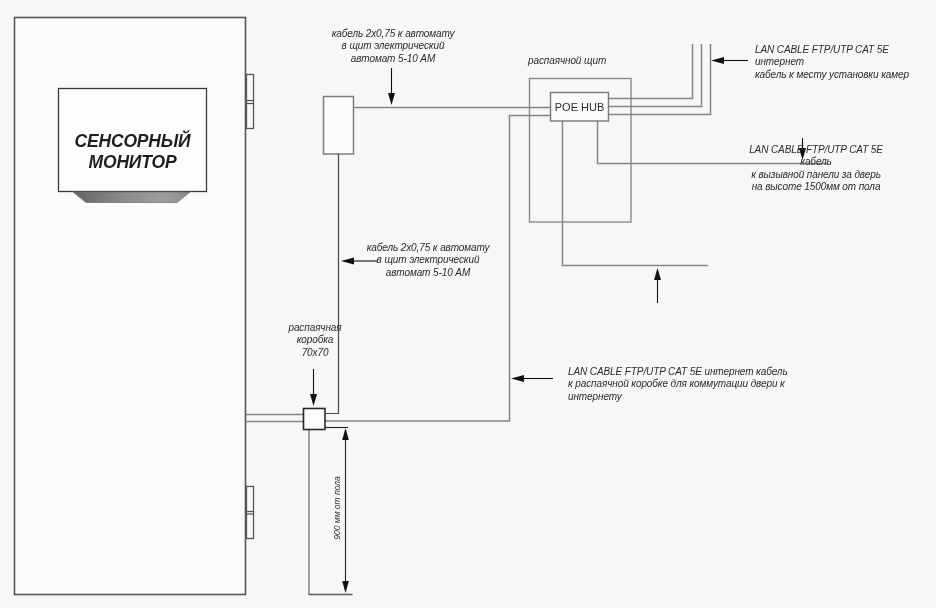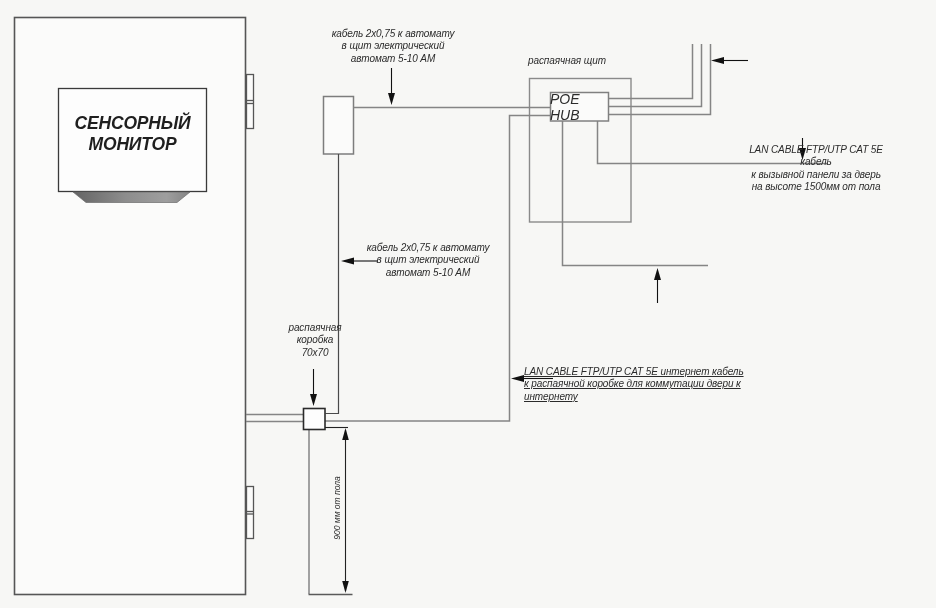--- a/index.html
+++ b/index.html
@@ -14,29 +14,29 @@
     font-style:italic;
     font-size:10px;
     line-height:1.24;
     color:#2b2b2b;
     white-space:pre-line;
     letter-spacing:-0.1px;
   }
   .ann.center{text-align:center;transform:translateX(-50%);}
   .ann.nowrap{white-space:pre;}
   .monitor-label{
-    position:absolute;left:58px;top:82px;width:149px;height:104px;
+    position:absolute;left:58px;top:100px;width:149px;height:104px;
     display:flex;align-items:center;justify-content:center;text-align:center;
     font-style:italic;font-size:17.5px;line-height:1.22;font-weight:600;
     color:#1f1f1f;white-space:pre-line;letter-spacing:-0.2px;
   }
   .poe-label{
     position:absolute;left:550px;top:92px;width:59px;height:29px;
     display:flex;align-items:center;justify-content:center;
-    font-style:italic;font-size:14px;color:#2b2b2b;letter-spacing:0;
+    font-size:11px;color:#2b2b2b;letter-spacing:0;
   }
   .dim-label{
     position:absolute;left:337px;top:508px;
     transform:translate(-50%,-50%) rotate(-90deg);
     font-style:italic;font-size:8.5px;color:#2b2b2b;white-space:pre;
   }
 </style>
 </head>
 <body>
 
@@ -139,36 +139,38 @@
     </g>
   </svg>
 
   <div class="monitor-label">СЕНСОРНЫЙ
 МОНИТОР</div>
 
   <div class="ann center" style="left:393px;top:28px;width:140px;">кабель 2х0,75 к автомату
 в щит электрический
 автомат  5-10 АМ</div>
 
-  <div class="ann nowrap" style="left:528px;top:55px;">распаячная щит</div>
+  <div class="ann nowrap" style="left:528px;top:55px;">распаячной щит</div>
 
   <div class="poe-label">POE HUB</div>
 
+  <div class="ann" style="left:755px;top:44px;width:175px;">LAN CABLE FTP/UTP CAT 5E интернет
+кабель к месту установки камер</div>
 
   <div class="ann center" style="left:816px;top:96px;width:160px;margin-top:48px;">LAN CABLE FTP/UTP CAT 5E кабель
 к вызывной панели за дверь
 на высоте 1500мм от пола</div>
 
   <div class="ann center" style="left:428px;top:242px;width:130px;">кабель 2х0,75 к автомату
 в щит электрический
 автомат  5-10 АМ</div>
 
 
   <div class="ann center" style="left:315px;top:322px;width:70px;">распаячная
 коробка
 70х70</div>
 
-  <div class="ann" style="left:524px;top:366px;width:240px;text-decoration:underline;">LAN CABLE FTP/UTP CAT 5E  интернет кабель
+  <div class="ann" style="left:568px;top:366px;width:240px;">LAN CABLE FTP/UTP CAT 5E  интернет кабель
 к распаячной коробке для коммутации двери к интернету</div>
 
   <div class="dim-label">900 мм от пола</div>
 
 </div>
 
 </body></html>

